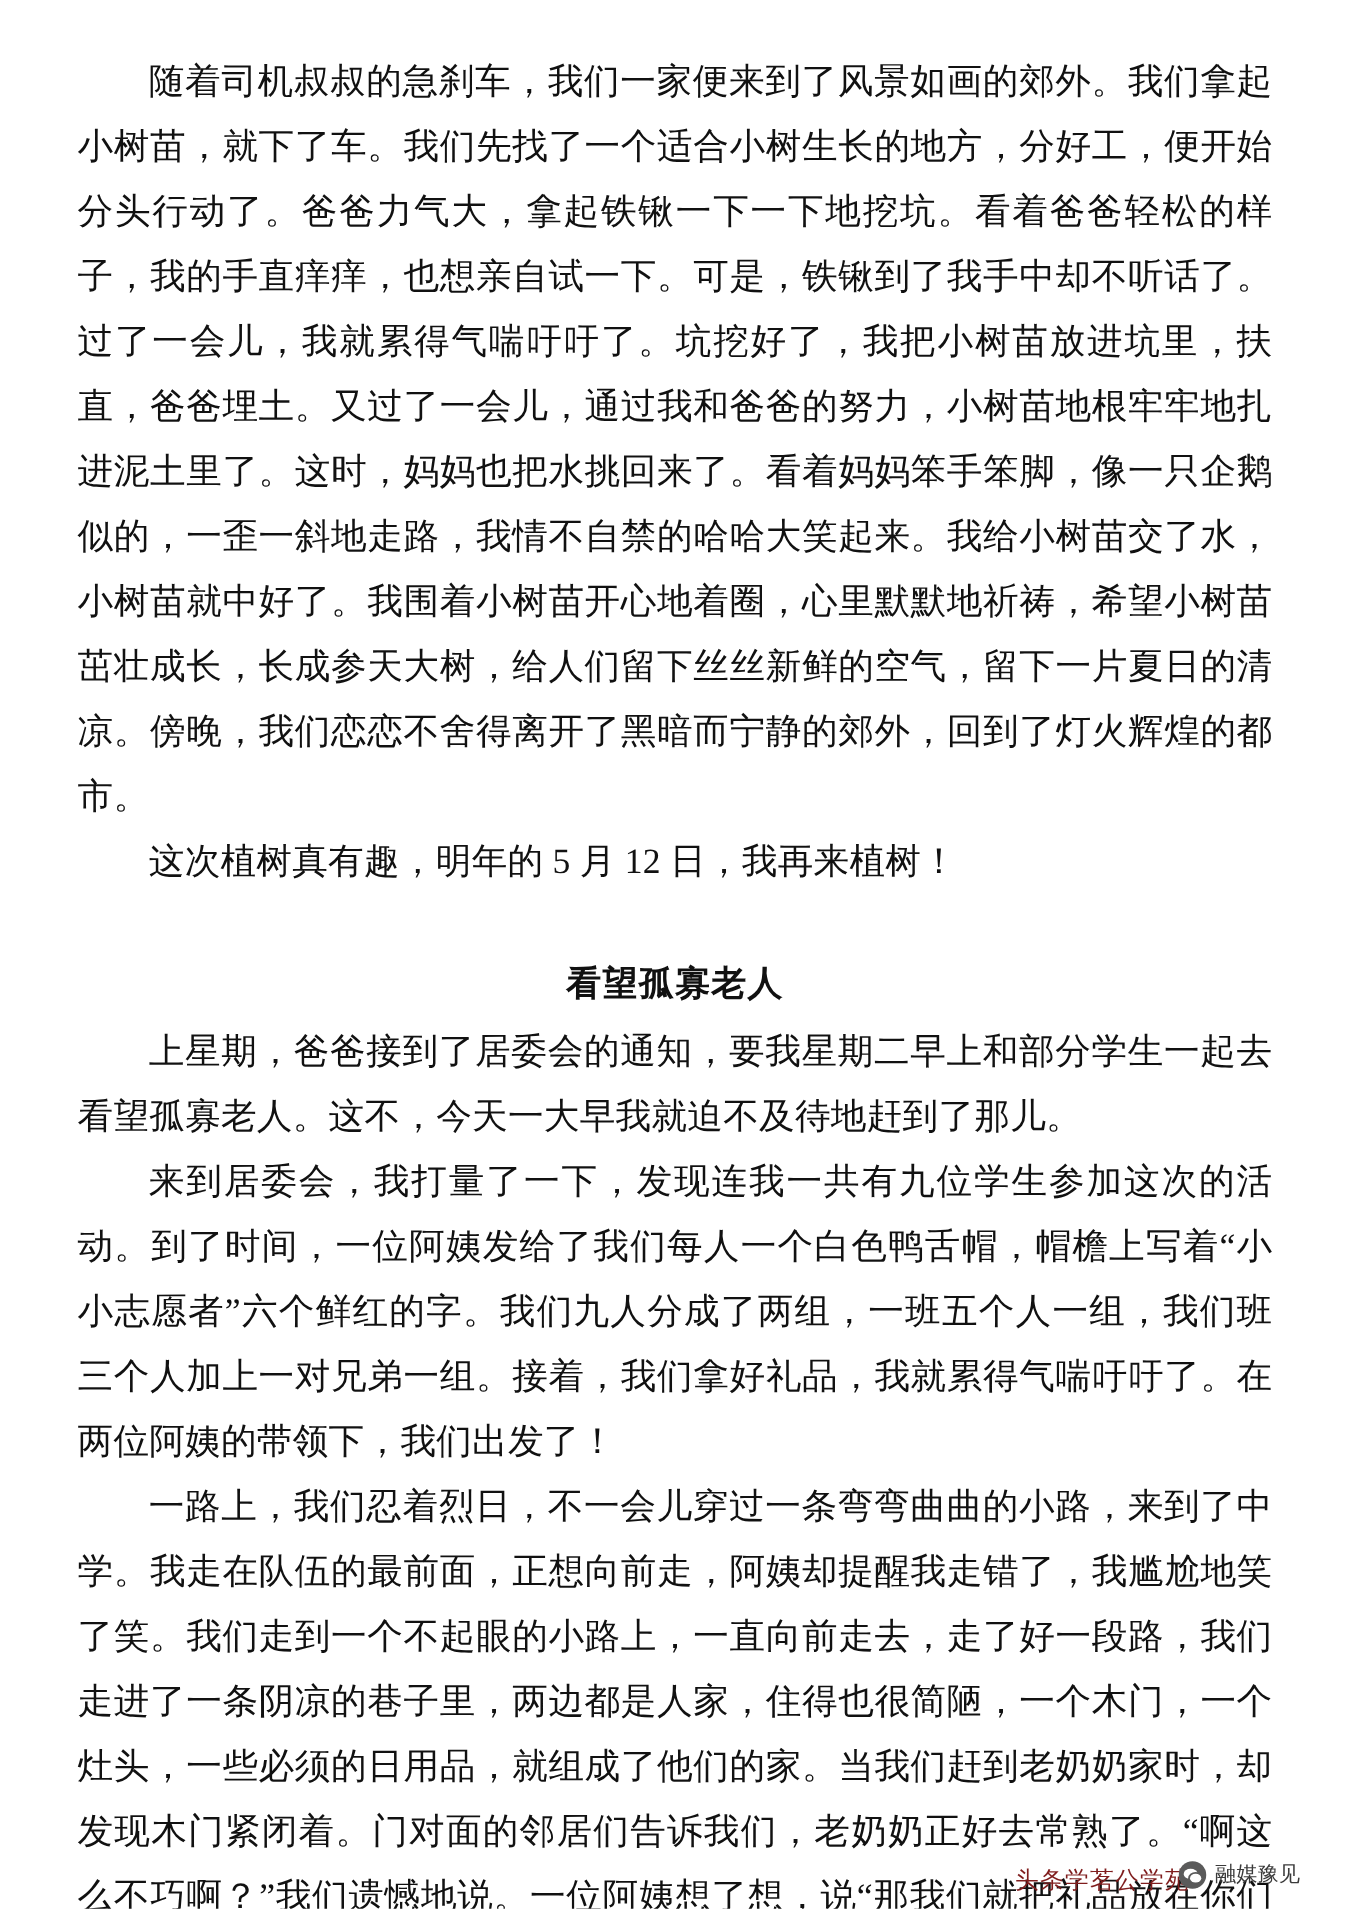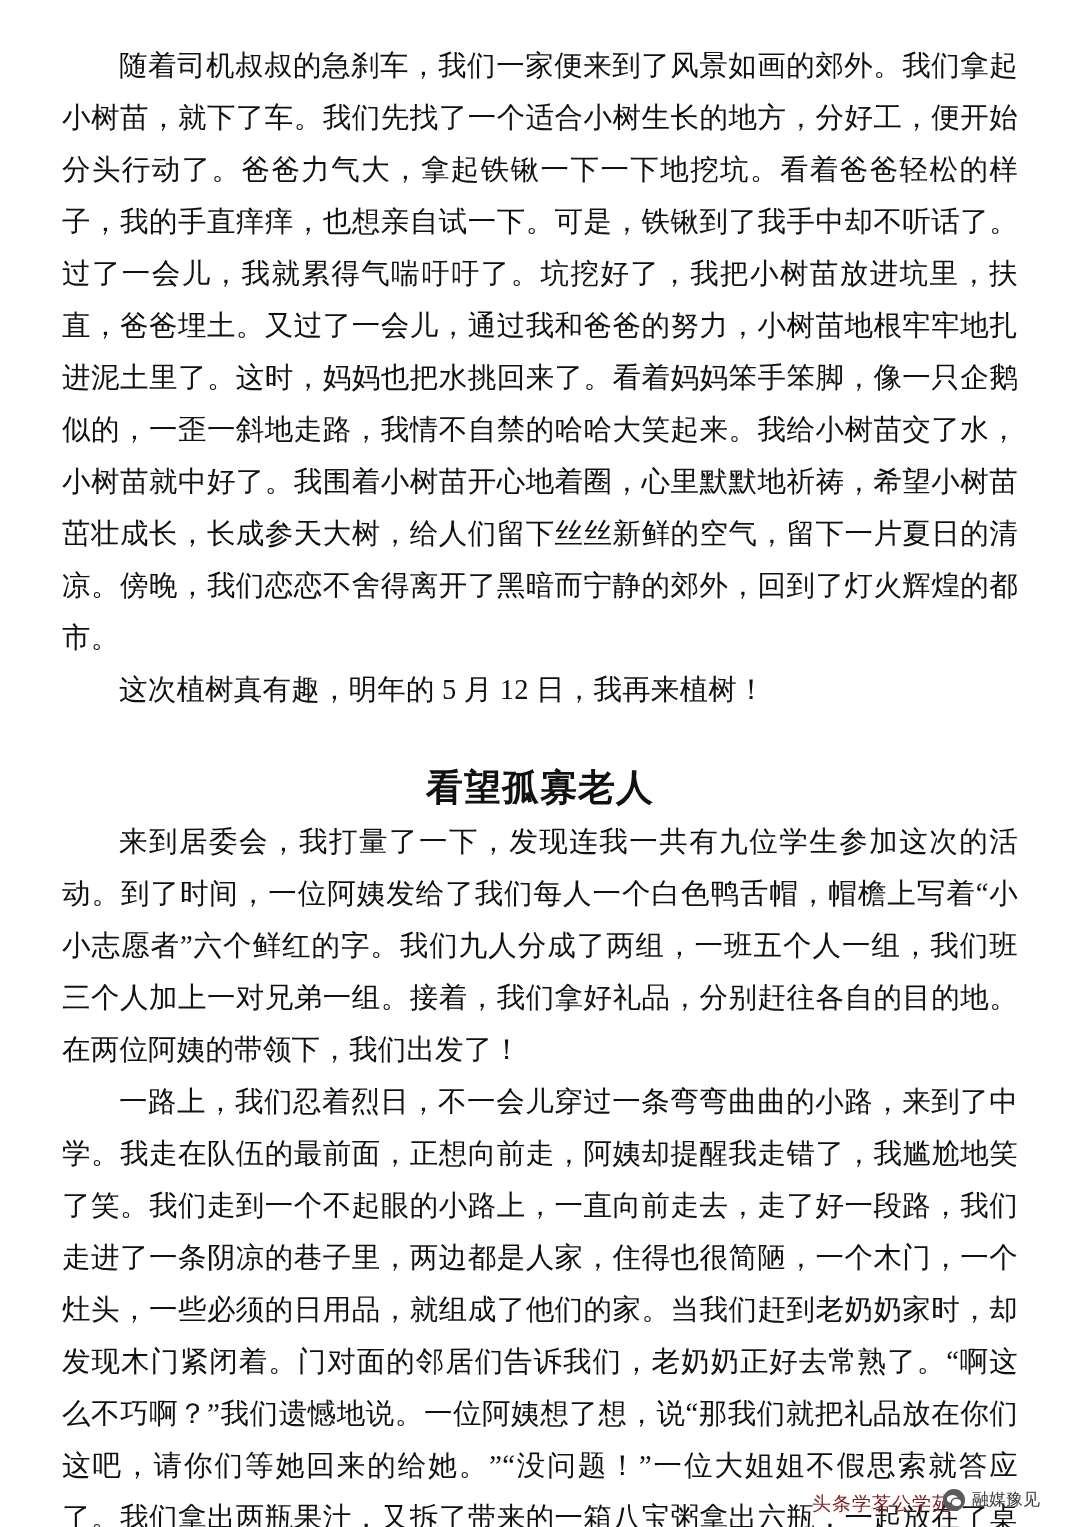--- a/index.html
+++ b/index.html
@@ -27,21 +27,21 @@
     font-size: 28.5px;
     line-height: 52px;
     text-align: justify;
     text-justify: inter-ideograph;
     text-indent: 2em;
     margin: 0 0 0 0;
     letter-spacing: 0.2px;
     font-weight: 500;
   }
   .section-title {
-    font-size: 37px;
+    font-size: 28px;
     line-height: 52px;
     font-weight: bold;
     text-align: center;
     margin: 46px 0 2px 0;
     letter-spacing: 1px;
   }
   
   .attribution {
     position: absolute;
     right: 40px;
@@ -97,21 +97,22 @@
 </head>
 <body>
 
 <div class="page">
 
   <p class="para">随着司机叔叔的急刹车，我们一家便来到了风景如画的郊外。我们拿起小树苗，就下了车。我们先找了一个适合小树生长的地方，分好工，便开始分头行动了。爸爸力气大，拿起铁锹一下一下地挖坑。看着爸爸轻松的样子，我的手直痒痒，也想亲自试一下。可是，铁锹到了我手中却不听话了。过了一会儿，我就累得气喘吁吁了。坑挖好了，我把小树苗放进坑里，扶直，爸爸埋土。又过了一会儿，通过我和爸爸的努力，小树苗地根牢牢地扎进泥土里了。这时，妈妈也把水挑回来了。看着妈妈笨手笨脚，像一只企鹅似的，一歪一斜地走路，我情不自禁的哈哈大笑起来。我给小树苗交了水，小树苗就中好了。我围着小树苗开心地着圈，心里默默地祈祷，希望小树苗茁壮成长，长成参天大树，给人们留下丝丝新鲜的空气，留下一片夏日的清凉。傍晚，我们恋恋不舍得离开了黑暗而宁静的郊外，回到了灯火辉煌的都市。</p>
   <p class="para">这次植树真有趣，明年的 5 月 12 日，我再来植树！</p>
 
   <h2 class="section-title">看望孤寡老人</h2>
 
-  <p class="para">来到居委会，我打量了一下，发现连我一共有九位学生参加这次的活动。到了时间，一位阿姨发给了我们每人一个白色鸭舌帽，帽檐上写着“小小志愿者”六个鲜红的字。我们九人分成了两组，一班五个人一组，我们班三个人加上一对兄弟一组。接着，我们拿好礼品，分别赶往各自的目的地。在两位阿姨的带领下，我们出发了！</p>
+  <p class="para">上星期，爸爸接到了居委会的通知，要我星期二早上和部分学生一起去看望孤寡老人。这不，今天一大早我就迫不及待地赶到了那儿。</p>
+  <p class="para">来到居委会，我打量了一下，发现连我一共有九位学生参加这次的活动。到了时间，一位阿姨发给了我们每人一个白色鸭舌帽，帽檐上写着“小小志愿者”六个鲜红的字。我们九人分成了两组，一班五个人一组，我们班三个人加上一对兄弟一组。接着，我们拿好礼品，我就累得气喘吁吁了。在两位阿姨的带领下，我们出发了！</p>
   <p class="para">一路上，我们忍着烈日，不一会儿穿过一条弯弯曲曲的小路，来到了中学。我走在队伍的最前面，正想向前走，阿姨却提醒我走错了，我尴尬地笑了笑。我们走到一个不起眼的小路上，一直向前走去，走了好一段路，我们走进了一条阴凉的巷子里，两边都是人家，住得也很简陋，一个木门，一个灶头，一些必须的日用品，就组成了他们的家。当我们赶到老奶奶家时，却发现木门紧闭着。门对面的邻居们告诉我们，老奶奶正好去常熟了。“啊这么不巧啊？”我们遗憾地说。一位阿姨想了想，说“那我们就把礼品放在你们这吧，请你们等她回来的给她。”“没问题！”一位大姐姐不假思索就答应了。我们拿出两瓶果汁，又拆了带来的一箱八宝粥拿出六瓶，一起放在了桌上。</p>
 
 </div>
 
 <div class="watermark">头条学茗公学苑</div>
 
 <div class="attribution">
   <span class="wechat-badge">
     <span class="wechat-icon"></span>
     <span>融媒豫见</span>

